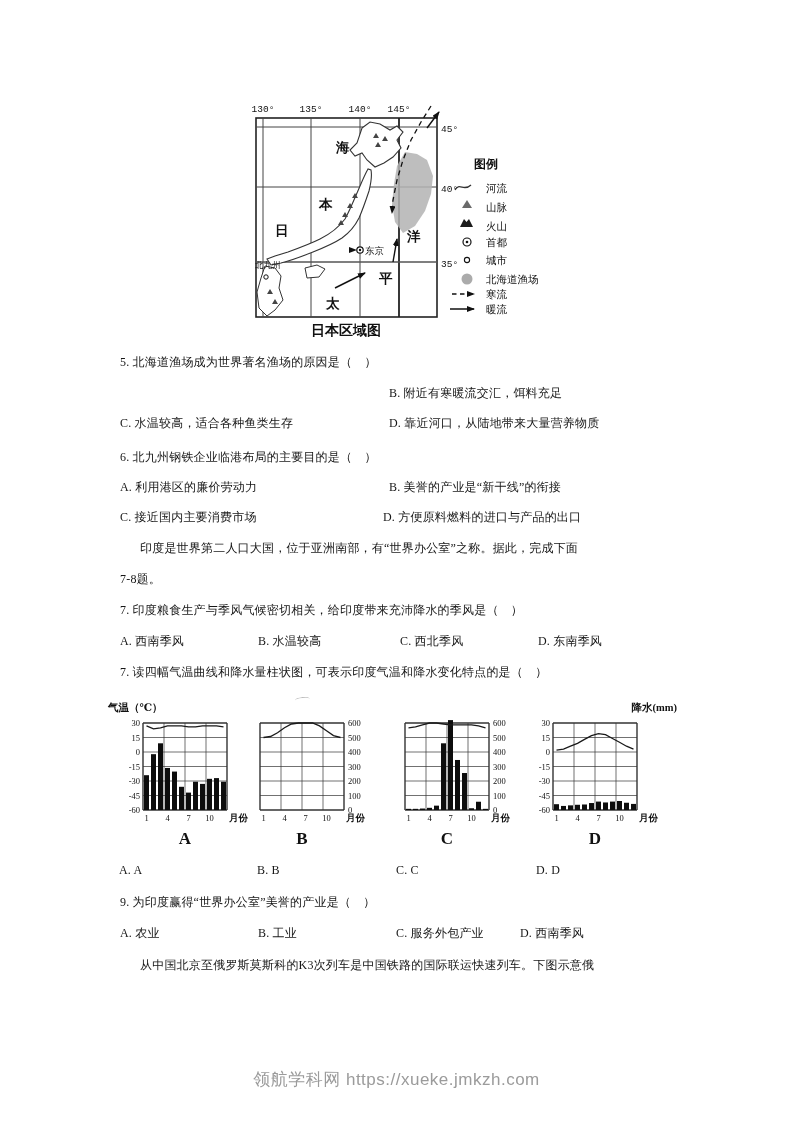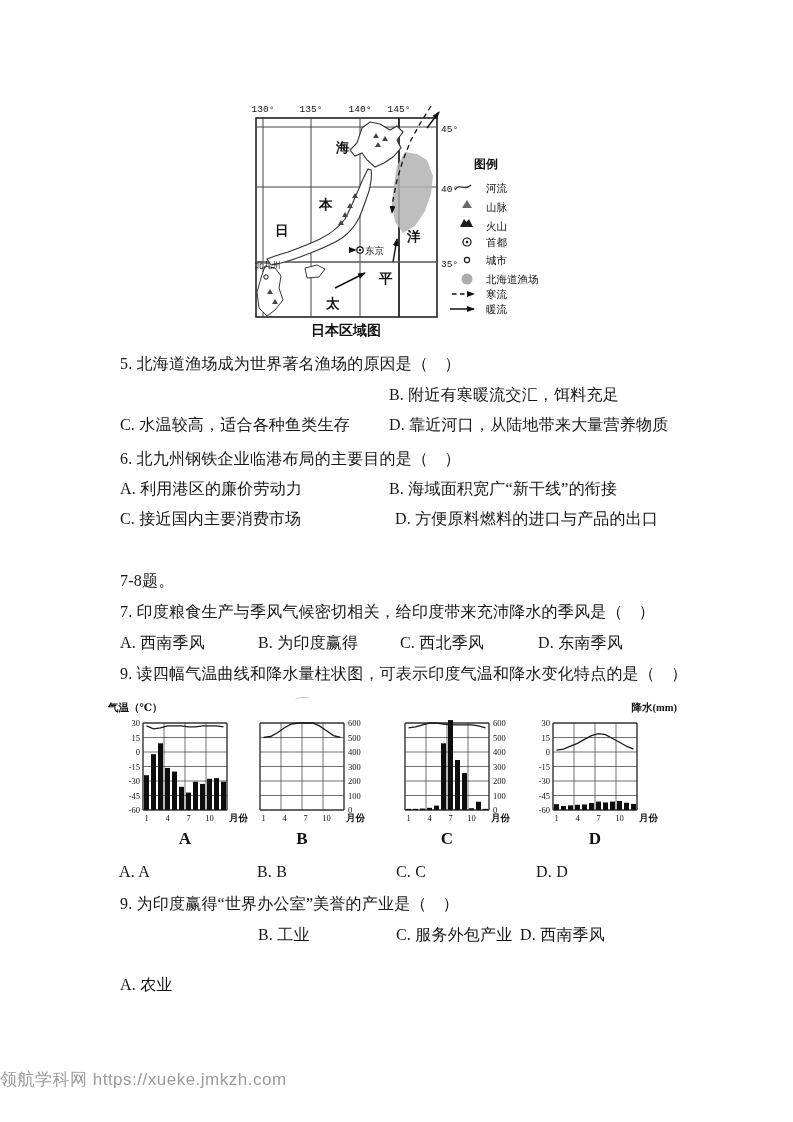--- a/index.html
+++ b/index.html
@@ -1,22 +1,22 @@
 <!DOCTYPE html>
 <html><head>
 <meta charset="utf-8">
 <style>
   html,body{margin:0;padding:0;background:#fff;}
   .page{position:relative;width:793px;height:1122px;background:#ffffff;overflow:hidden;
         font-family:"Liberation Serif","DejaVu Serif",serif;color:#161616;}
-  .tl{position:absolute;white-space:nowrap;font-size:16px;letter-spacing:.2px;font-family:Liberation Serif, serif;}
+  .tl{position:absolute;white-space:nowrap;font-size:12px;letter-spacing:.2px;font-family:Liberation Serif, serif;}
   .chart{position:absolute;top:696px;width:162px;height:152px;}
   .chart svg{display:block;}
   .mapwrap{position:absolute;left:245px;top:96px;width:330px;height:250px;font-family:Liberation Mono, monospace;}
-  .footer{position:absolute;left:0;top:1068px;width:793px;text-align:left;
+  .footer{position:absolute;left:0;top:1068px;width:793px;text-align:center;
           font-family:"Liberation Sans","DejaVu Sans",sans-serif;
           font-size:17px;color:#9b9b9b;letter-spacing:.5px;}
   .stray{position:absolute;left:295px;top:697px;width:15px;height:4px;
          border-top:1.6px solid #bdbdbd;border-radius:50%;transform:rotate(-5deg);}
   svg text{fill:#111;}
 </style>
 </head>
 <body>
 
 <div class="page">
@@ -126,33 +126,34 @@
     </svg>
   </div>
 
   <div class="tl" style="left:120px;top:354px">5. 北海道渔场成为世界著名渔场的原因是（　）</div>
   <div class="tl" style="left:120px;top:415px">C. 水温较高，适合各种鱼类生存</div>
   <div class="tl" style="left:389px;top:385px">B. 附近有寒暖流交汇，饵料充足</div>
   <div class="tl" style="left:389px;top:415px">D. 靠近河口，从陆地带来大量营养物质</div>
 
   <div class="tl" style="left:120px;top:449px">6. 北九州钢铁企业临港布局的主要目的是（　）</div>
   <div class="tl" style="left:120px;top:479px">A. 利用港区的廉价劳动力</div>
-  <div class="tl" style="left:389px;top:479px">B. 海域面积宽广“新干线”的衔接</div>
+  <div class="tl" style="left:389px;top:479px">B. 美誉的产业是“新干线”的衔接</div>
   <div class="tl" style="left:120px;top:509px">C. 接近国内主要消费市场</div>
-  <div class="tl" style="left:395px;top:509px">D. 方便原料燃料的进口与产品的出口</div>
-
+  <div class="tl" style="left:383px;top:509px">D. 方便原料燃料的进口与产品的出口</div>
+
+  <div class="tl" style="left:140px;top:540px">印度是世界第二人口大国，位于亚洲南部，有“世界办公室”之称。据此，完成下面</div>
   <div class="tl" style="left:120px;top:571px">7-8题。</div>
 
   <div class="tl" style="left:120px;top:602px">7. 印度粮食生产与季风气候密切相关，给印度带来充沛降水的季风是（　）</div>
   <div class="tl" style="left:120px;top:633px">A. 西南季风</div>
-  <div class="tl" style="left:258px;top:633px">B. 为印度赢得</div>
+  <div class="tl" style="left:258px;top:633px">B. 水温较高</div>
   <div class="tl" style="left:400px;top:633px">C. 西北季风</div>
   <div class="tl" style="left:538px;top:633px">D. 东南季风</div>
 
-  <div class="tl" style="left:120px;top:664px">9. 读四幅气温曲线和降水量柱状图，可表示印度气温和降水变化特点的是（　）</div>
+  <div class="tl" style="left:120px;top:664px">7. 读四幅气温曲线和降水量柱状图，可表示印度气温和降水变化特点的是（　）</div>
 
   <div class="stray"></div>
 
   <div class="chart" style="left:107px">
       <svg width="162" height="152">
         <line x1="36" y1="27" x2="120" y2="27" stroke="#333" stroke-width="1.4"></line>
         <line x1="36" y1="41.5" x2="120" y2="41.5" stroke="#333" stroke-width="0.7"></line>
         <line x1="36" y1="56" x2="120" y2="56" stroke="#333" stroke-width="0.7"></line>
         <line x1="36" y1="70.5" x2="120" y2="70.5" stroke="#333" stroke-width="0.7"></line>
         <line x1="36" y1="85" x2="120" y2="85" stroke="#333" stroke-width="0.7"></line>
@@ -307,20 +308,21 @@
         <text x="78" y="148" font-size="17" text-anchor="middle" font-family="&quot;Liberation Serif&quot;,&quot;DejaVu Serif&quot;,serif" font-weight="bold">D</text>
       </svg>
     </div>
 
   <div class="tl" style="left:119px;top:863px">A. A</div>
   <div class="tl" style="left:257px;top:863px">B. B</div>
   <div class="tl" style="left:396px;top:863px">C. C</div>
   <div class="tl" style="left:536px;top:863px">D. D</div>
 
   <div class="tl" style="left:120px;top:894px">9. 为印度赢得“世界办公室”美誉的产业是（　）</div>
-  <div class="tl" style="left:120px;top:975px">A. 农业</div>
+  <div class="tl" style="left:120px;top:925px">A. 农业</div>
   <div class="tl" style="left:258px;top:925px">B. 工业</div>
   <div class="tl" style="left:396px;top:925px">C. 服务外包产业</div>
   <div class="tl" style="left:520px;top:925px">D. 西南季风</div>
 
+  <div class="tl" style="left:140px;top:957px">从中国北京至俄罗斯莫斯科的K3次列车是中国铁路的国际联运快速列车。下图示意俄</div>
 
   <div class="footer">领航学科网 https://xueke.jmkzh.com</div>
 </div>
 
 </body></html>

